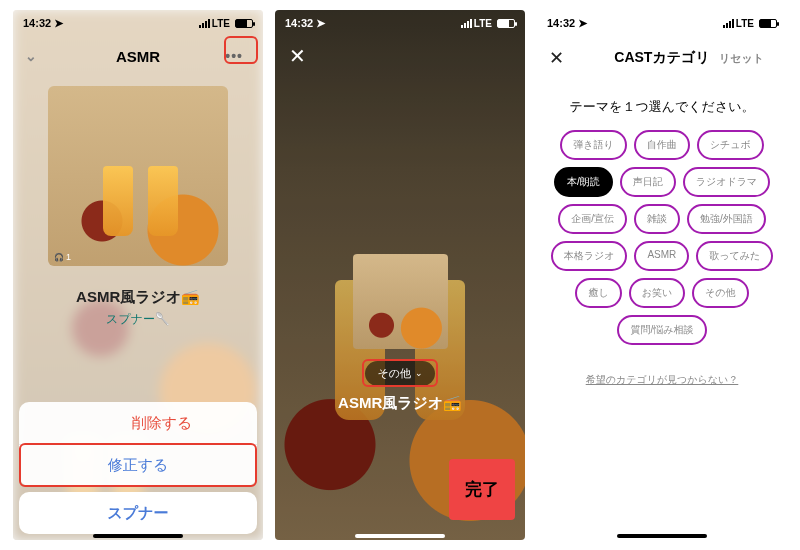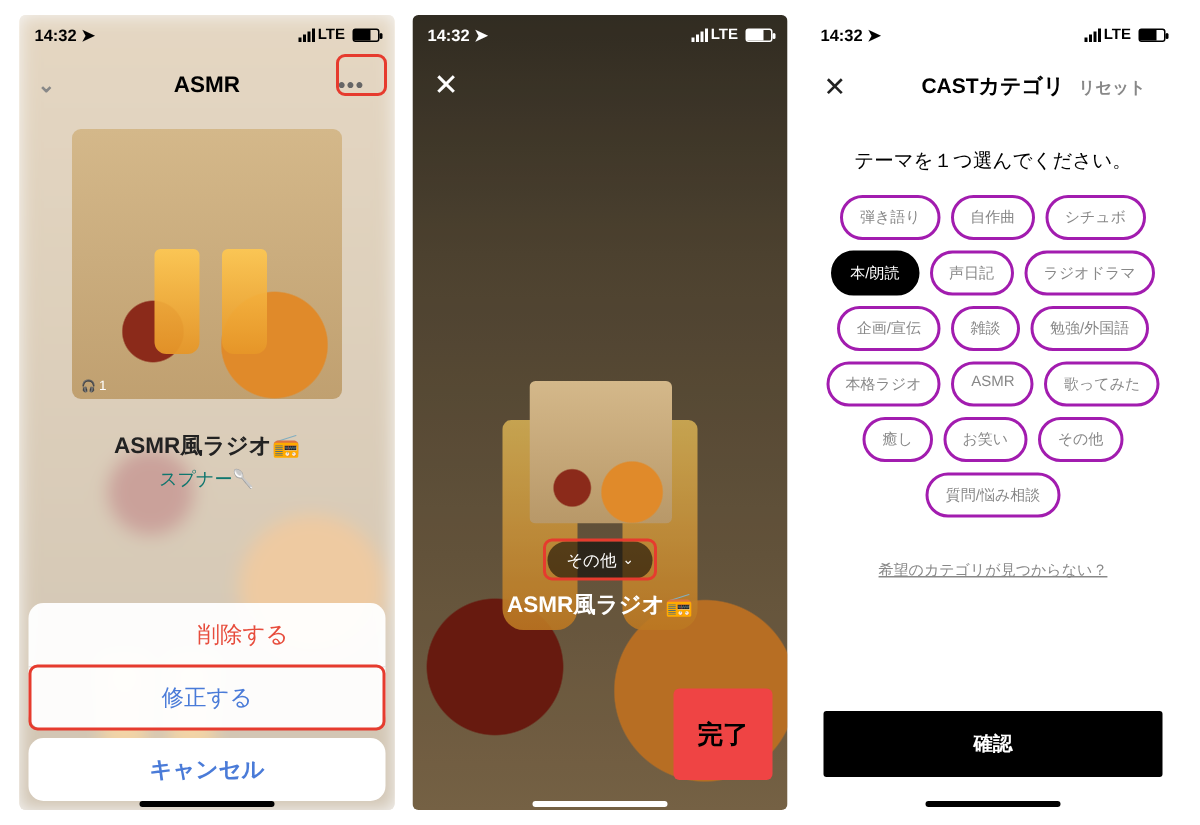--- a/index.html
+++ b/index.html
@@ -154,21 +154,21 @@
   <div class="meta">
     <div class="title">ASMR風ラジオ📻</div>
     <div class="author">スプナー🥄</div>
   </div>
   <div class="sheet">
     <div class="sheet-group">
       <div class="sheet-item destructive">削除する</div>
       <div class="sheet-item action">修正する</div>
     </div>
     <div class="redbox" style="bottom:53px;left:6px;right:6px;height:44px;"></div>
-    <div class="sheet-cancel">キャンセル</div>
+    <div class="sheet-cancel">スプナー</div>
   </div>
   <div class="hi-indicator"></div>
 </div>
 
 <div class="phone">
   <div class="s2-bg">
     <div class="s2-glass a"></div>
       <div class="s2-glass b"></div>
   </div>
   <div class="s2-dark"></div>
@@ -239,15 +239,14 @@
       <div class="cat">勉強/外国語</div>
       <div class="cat">本格ラジオ</div>
       <div class="cat">ASMR</div>
       <div class="cat">歌ってみた</div>
       <div class="cat">癒し</div>
       <div class="cat">お笑い</div>
       <div class="cat">その他</div>
       <div class="cat">質問/悩み相談</div>
     </div>
   <div class="s3-link">希望のカテゴリが見つからない？</div>
-  <div class="confirm">確認</div>
   <div class="hi-indicator"></div>
 </div>
 
 </body></html>

